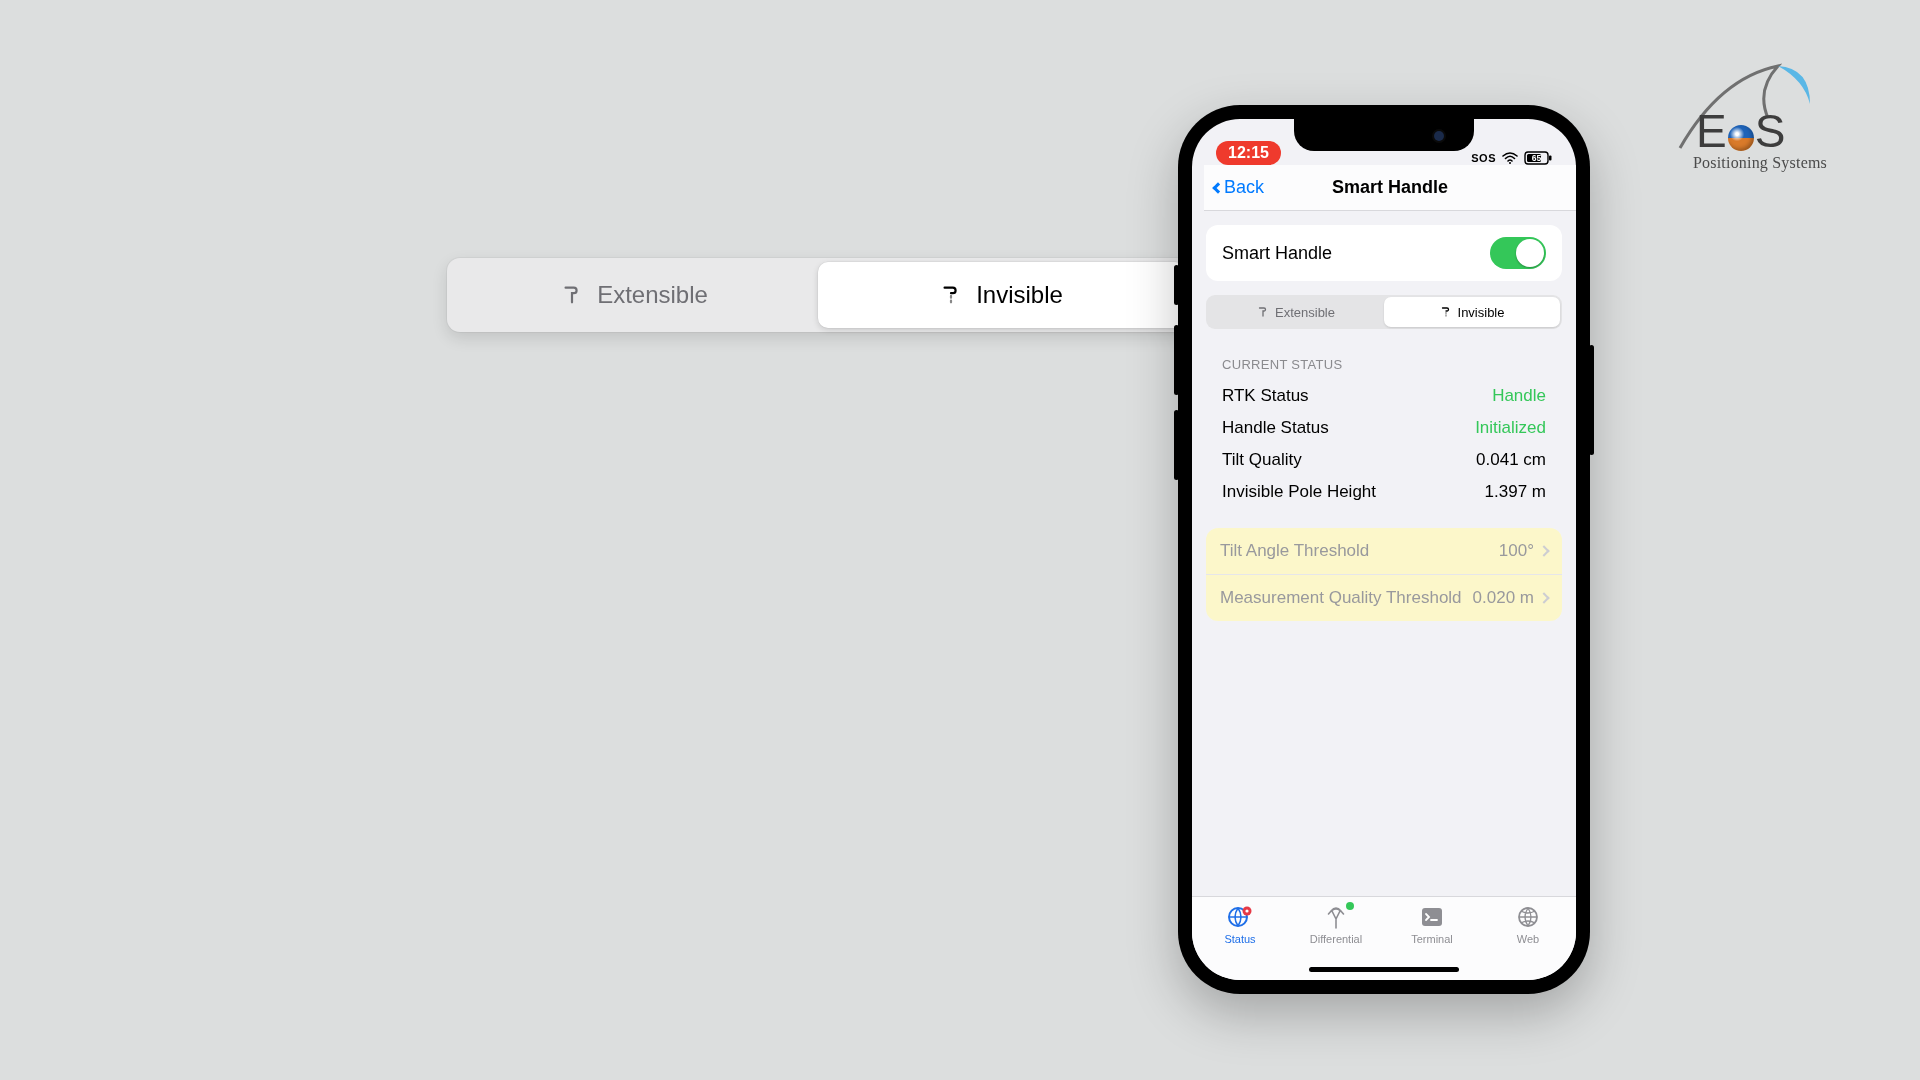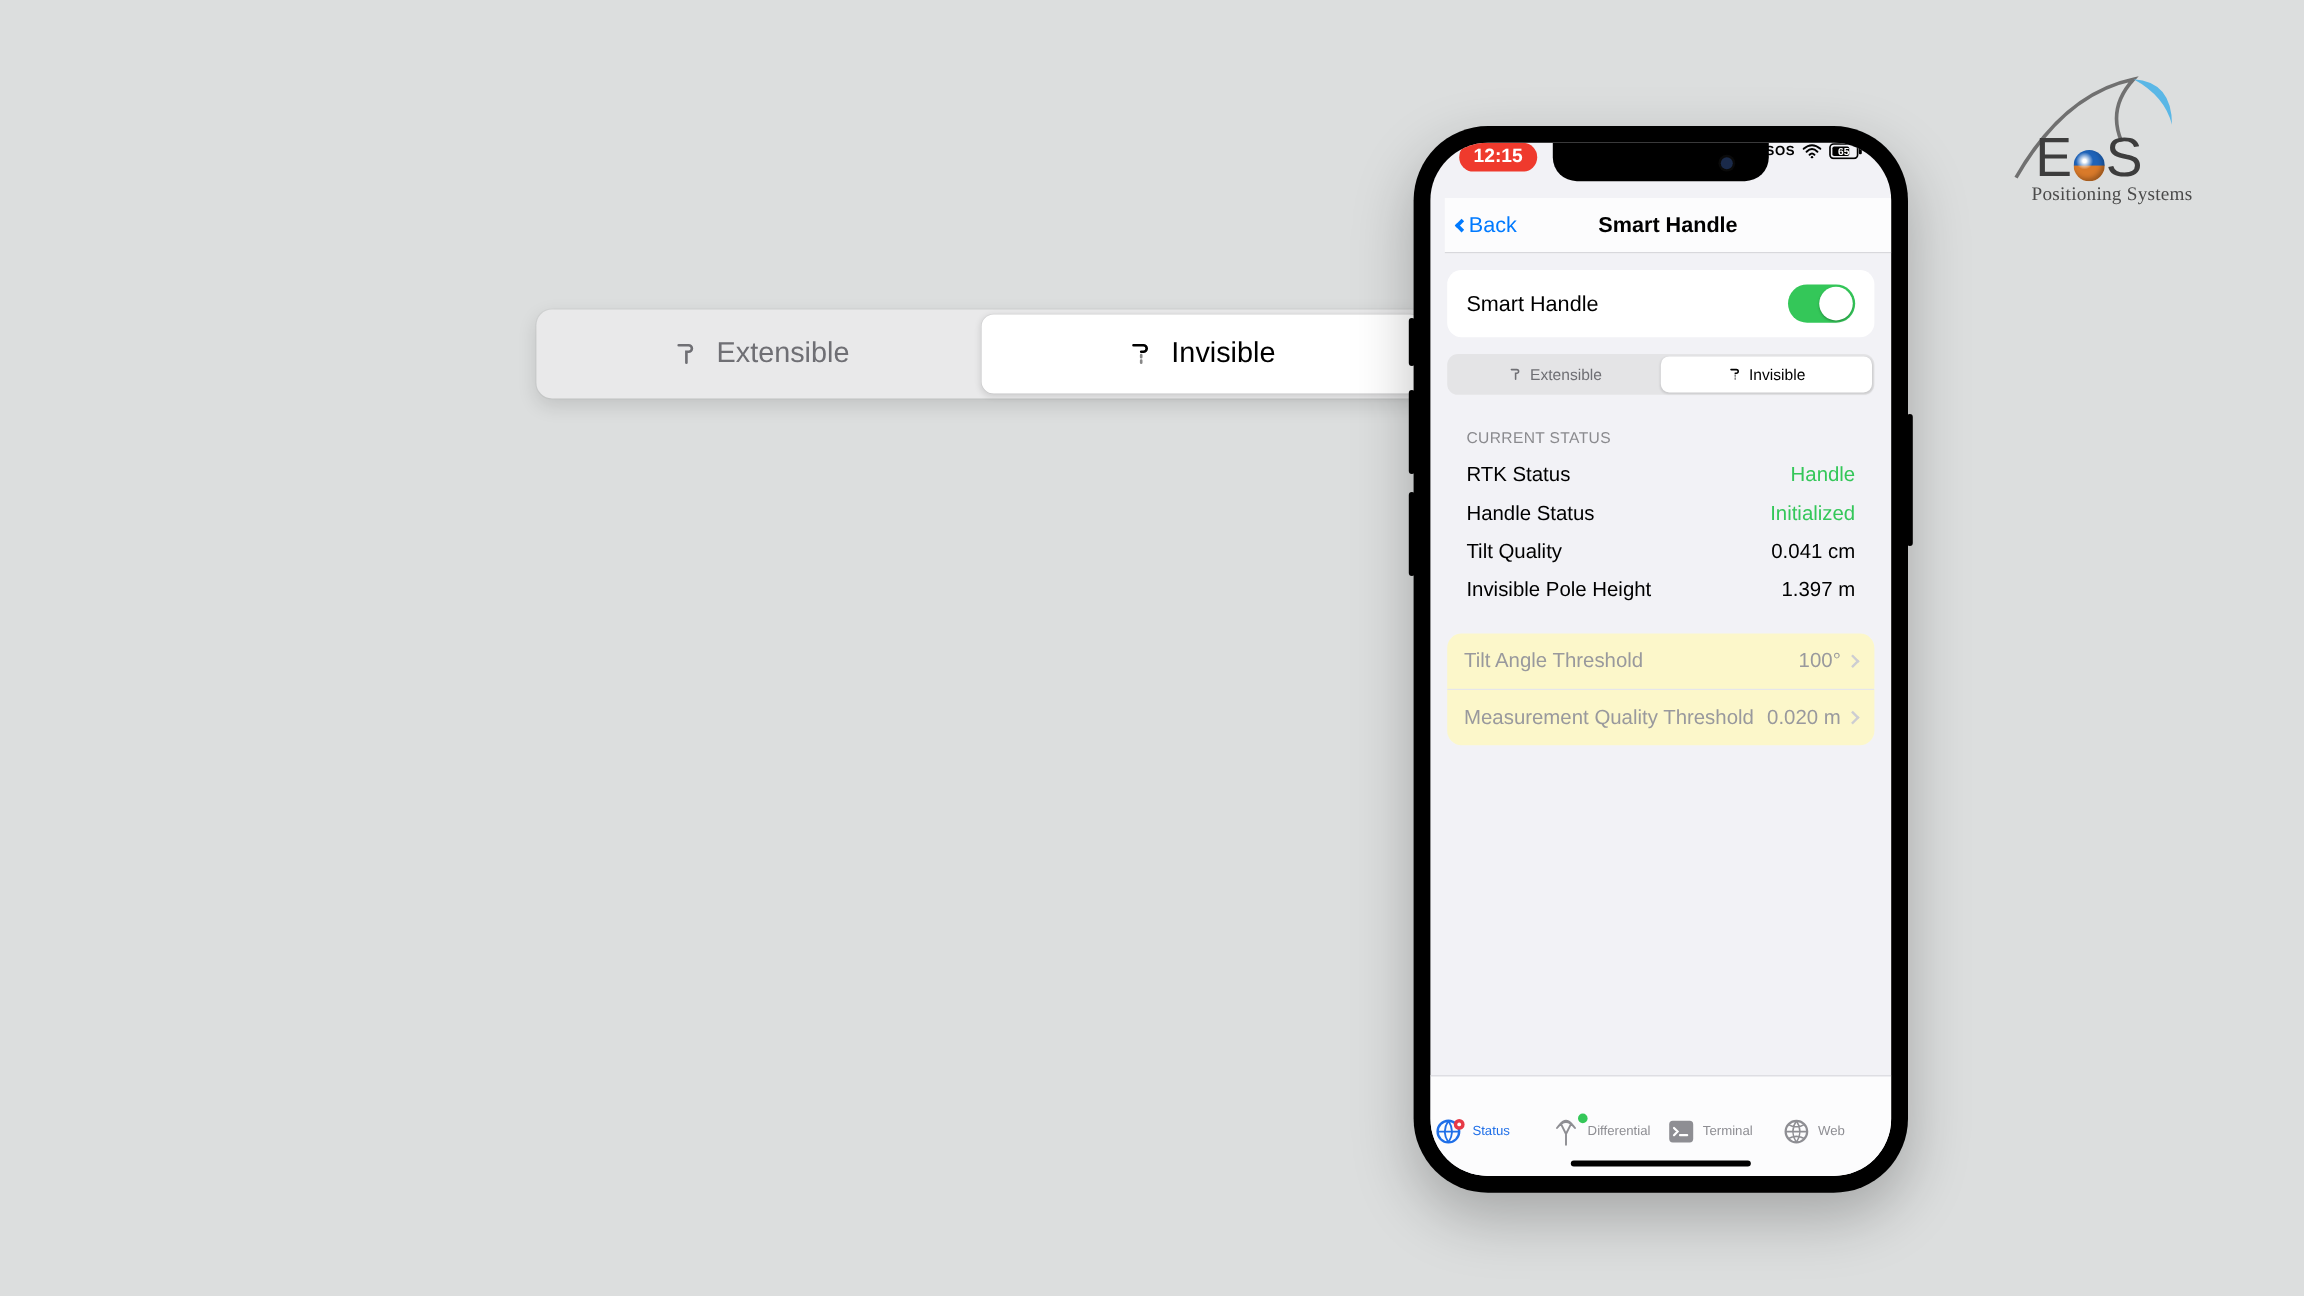--- a/index.html
+++ b/index.html
@@ -35,21 +35,21 @@
   .phone .side-btn.s2 { left:-4px; top:220px; width:5px; height:70px; }
   .phone .side-btn.s3 { left:-4px; top:305px; width:5px; height:70px; }
   .phone .side-btn.s4 { right:-4px; top:240px; width:5px; height:110px; }
   .screen { width:100%; height:100%; background:#f2f2f6; border-radius:48px; overflow:hidden; position:relative; }
   .notch { position:absolute; top:0; left:50%; transform:translateX(-50%); width:180px; height:32px;
            background:#000; border-bottom-left-radius:20px; border-bottom-right-radius:20px; z-index:50; }
   .notch:after { content:""; position:absolute; right:30px; top:12px; width:10px; height:10px; border-radius:50%;
                  background:#1a2a4a; box-shadow: 0 0 0 2px #0a0a0a; }
 
   
-  .statusbar { position:absolute; top:0; left:0; right:0; height:46px; display:flex; align-items:flex-start;
+  .statusbar { position:absolute; top:0; left:0; right:0; height:46px; display:flex; align-items:flex-end;
                justify-content:space-between; padding:0 24px; z-index:40; }
   .time-pill { background:#ef3a2d; color:#fff; font-weight:600; font-size:16px; padding:3px 12px; border-radius:14px; }
   .status-icons { display:flex; align-items:center; gap:6px; }
   .sos { font-size:11px; font-weight:700; letter-spacing:.5px; }
 
   
   .navbar { position:absolute; top:46px; left:12px; right:0; height:46px; background:#fcfcfd;
             border-bottom:1px solid #d8d8dc; display:flex; align-items:center; z-index:30; }
   .back-btn { display:flex; align-items:center; gap:2px; color:#007aff; font-size:18px; padding-left:10px; cursor:pointer; }
   .nav-title { position:absolute; left:0; right:0; text-align:center; font-size:18px; font-weight:600; color:#000; pointer-events:none; }
@@ -84,21 +84,21 @@
   
   .thresh-card { margin-top:20px; background:#fef9c3; border-radius:12px; overflow:hidden; opacity:.85; }
   .thresh-row { display:flex; align-items:center; justify-content:space-between; padding:13px 14px;
                 font-size:17px; color:#8a8a8e; border-bottom:1px solid #e5e5e9; cursor:pointer; }
   .thresh-row:last-child { border-bottom:none; }
   .thresh-row .right { display:flex; align-items:center; gap:6px; color:#8a8a8e; }
 
   
   .tabbar { position:absolute; bottom:0; left:0; right:0; height:84px; background:#fcfcfd;
             border-top:1px solid #d8d8dc; display:flex; justify-content:space-around; padding-top:8px; z-index:30; }
-  .tab { display:flex; flex-direction:row; align-items:center; gap:4px; font-size:11px; color:#8e8e93; cursor:pointer; width:90px; }
+  .tab { display:flex; flex-direction:column; align-items:center; gap:4px; font-size:11px; color:#8e8e93; cursor:pointer; width:90px; }
   .tab.active { color:#1f6fe8; }
   .tab .ico-wrap { position:relative; width:28px; height:24px; }
   .tab .dot { position:absolute; top:-3px; right:-4px; width:8px; height:8px; background:#34c759; border-radius:50%; }
   .home-indicator { position:absolute; bottom:8px; left:50%; transform:translateX(-50%); width:150px; height:5px;
                     background:#000; border-radius:3px; z-index:60; }
 
   
   .chev { width:8px; height:8px; border-right:2px solid currentColor; border-top:2px solid currentColor;
           transform:rotate(45deg); }
   .chev.left { transform:rotate(-135deg); border-width:3px; }

